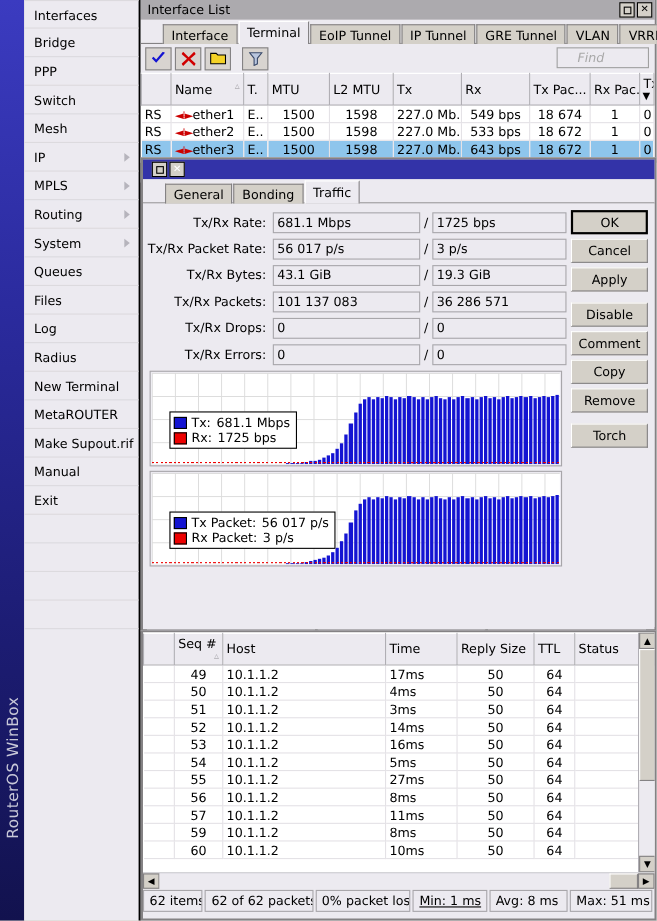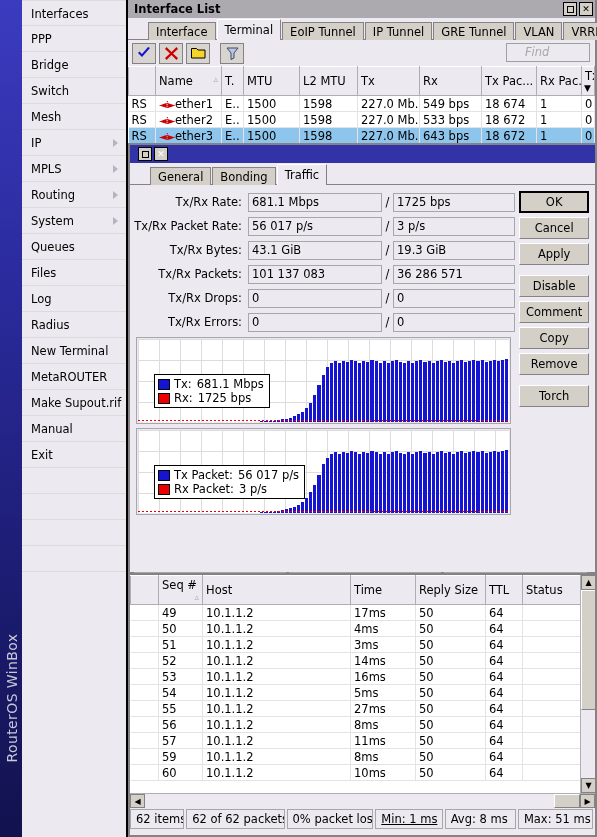--- a/index.html
+++ b/index.html
@@ -43,21 +43,21 @@
   .menu-filler { height:26px; border-bottom:1px solid #dcdade; }
 
   
   .win { position:absolute; background:#eceaf0; }
   .titlebar {
     height:18px; display:flex; align-items:center;
     padding:0 2px 0 6px; font-size:11.5px;
   }
   .titlebar.inactive { background:#acaaae; color:#000; }
   .titlebar.active { background:#3333a8; color:#fff; }
-  .title-text { flex:1; white-space:nowrap; overflow:hidden;font-weight:bold; }
+  .title-text { flex:1; white-space:nowrap; overflow:hidden; }
   .tb-btn {
     width:14px; height:14px; margin-left:2px;
     background:#d4d0c8; border:1px solid #000;
     display:flex; align-items:center; justify-content:center;
     font-size:9px; line-height:1; cursor:default;
   }
   .tb-sq { width:7px; height:7px; border:1.5px solid #000; }
 
   
   .tabrow { display:flex; align-items:flex-end; height:22px; padding-left:20px;
@@ -95,21 +95,21 @@
     background:#eceaf0; border:1px solid #b0aeb4; border-top:1px solid #fff;
     font-weight:normal; font-size:11.5px; text-align:left;
     padding:2px 3px; height:17px; white-space:nowrap; overflow:hidden;
   }
   table.grid td {
     border-right:1px solid #e4e2e6; border-bottom:1px solid #e4e2e6;
     padding:0 3px; height:16px; font-size:11.5px;
     white-space:nowrap; overflow:hidden; background:#fff;
   }
   tr.sel td { background:#8ec5ec; }
-  .num { text-align:left; }
+  .num { text-align:center; }
   .hdr-sort { float:right; color:#b0aeb4; font-size:9px; }
 
   
   #ifwin { left:128px; top:0; width:469px; height:148px;
            border:2px solid #848284; border-top:none; border-left:none; }
   #ifwin .body { height:100px; background:#fff; }
   .eth-icon { display:inline-block; width:14px; color:#c00; font-size:10px;
               letter-spacing:-1px; margin-right:2px; }
 
   
@@ -195,22 +195,22 @@
 <body>
 
 <div id="root">
 
   <div class="winbox-strip">
     <div class="winbox-label">RouterOS WinBox</div>
   </div>
 
   <div class="menu" id="menu">
       <div class="menu-item first"><span>Interfaces</span></div>
+      <div class="menu-item"><span>Bridge</span></div>
       <div class="menu-item"><span>PPP</span></div>
-      <div class="menu-item"><span>Bridge</span></div>
       <div class="menu-item"><span>Switch</span></div>
       <div class="menu-item"><span>Mesh</span></div>
       <div class="menu-item"><span>IP</span><span class="submenu-arrow"></span></div>
       <div class="menu-item"><span>MPLS</span><span class="submenu-arrow"></span></div>
       <div class="menu-item"><span>Routing</span><span class="submenu-arrow"></span></div>
       <div class="menu-item"><span>System</span><span class="submenu-arrow"></span></div>
       <div class="menu-item"><span>Queues</span></div>
       <div class="menu-item"><span>Files</span></div>
       <div class="menu-item"><span>Log</span></div>
       <div class="menu-item"><span>Radius</span></div>

